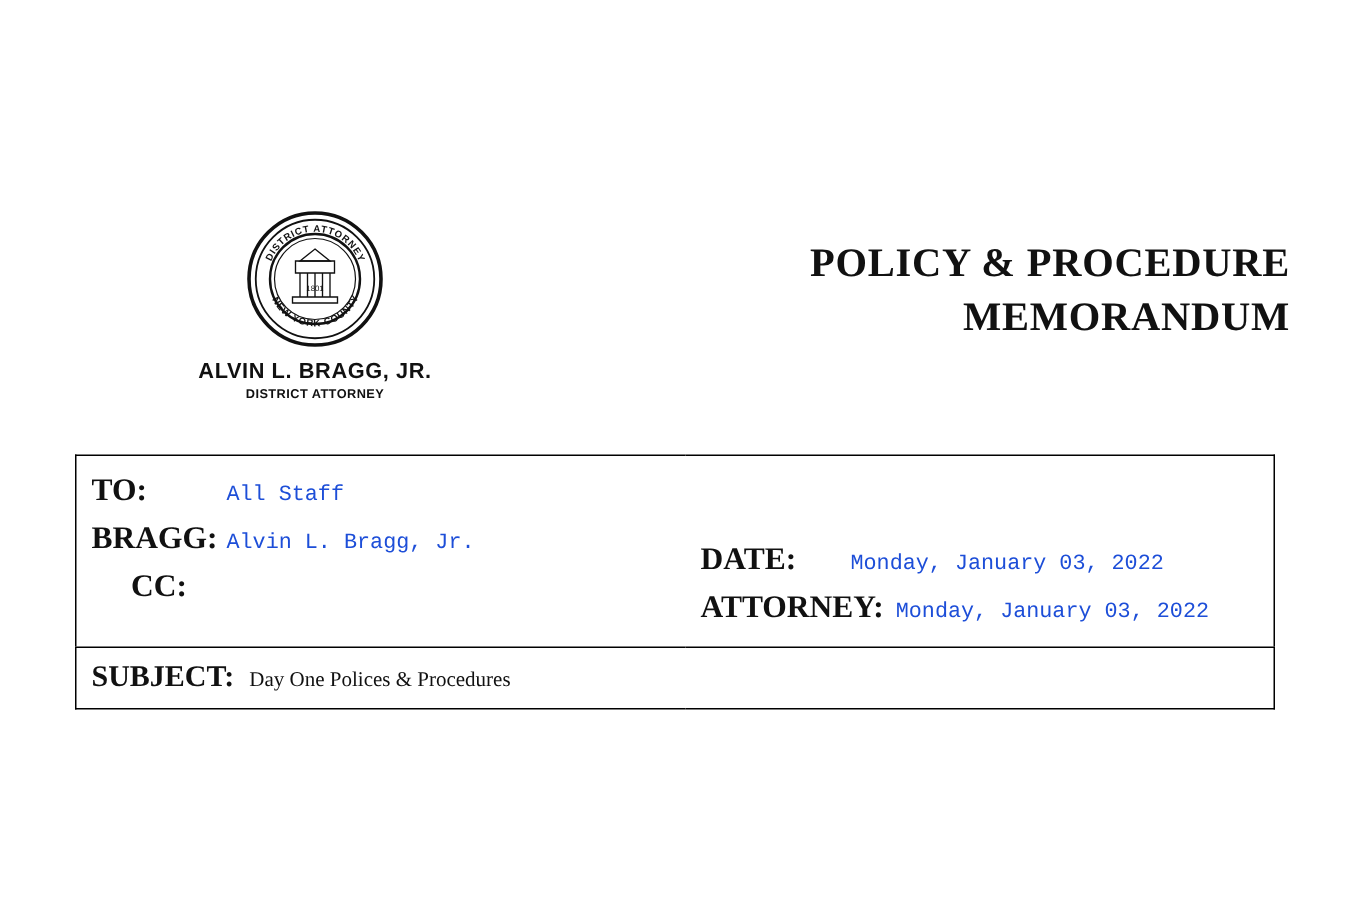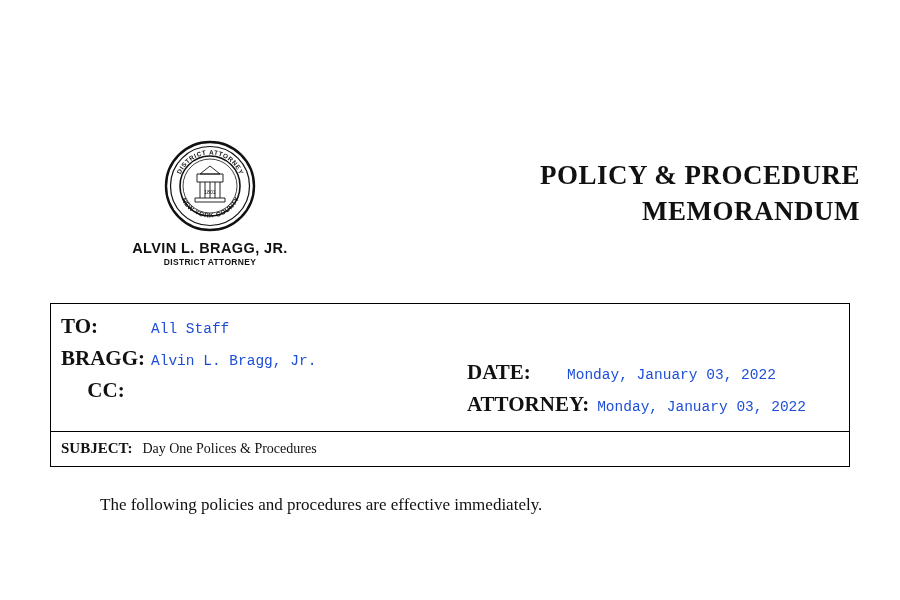--- a/index.html
+++ b/index.html
@@ -116,21 +116,21 @@
   .lbl-r { width: 100px; display: inline-block; margin-top: 24px; }
 
   .bottom-row td {
     border-top: 1.6px solid #000;
     padding: 8px 0 9px 10px;
   }
   .subject-line { display: flex; align-items: baseline; }
   .subject-lbl {
     font-family: "Liberation Serif", serif;
     font-weight: bold;
-    font-size: 15px;
+    font-size: 20px;
     margin-right: 10px;
   }
   .subject-val {
     font-family: "Liberation Serif", serif;
     font-size: 14px;
   }
 
   
   .body-text {
     margin: 28px 0 0 100px;
@@ -217,15 +217,14 @@
       <td colspan="2">
         <div class="subject-line">
           <span class="subject-lbl">SUBJECT:</span>
           <span class="subject-val">Day One Polices &amp; Procedures</span>
         </div>
       </td>
     </tr>
   </tbody>
     </table>
 
-  <div class="body-text">The following policies and procedures are effective immediately.</div>
 
 </div>
 
 </body></html>

